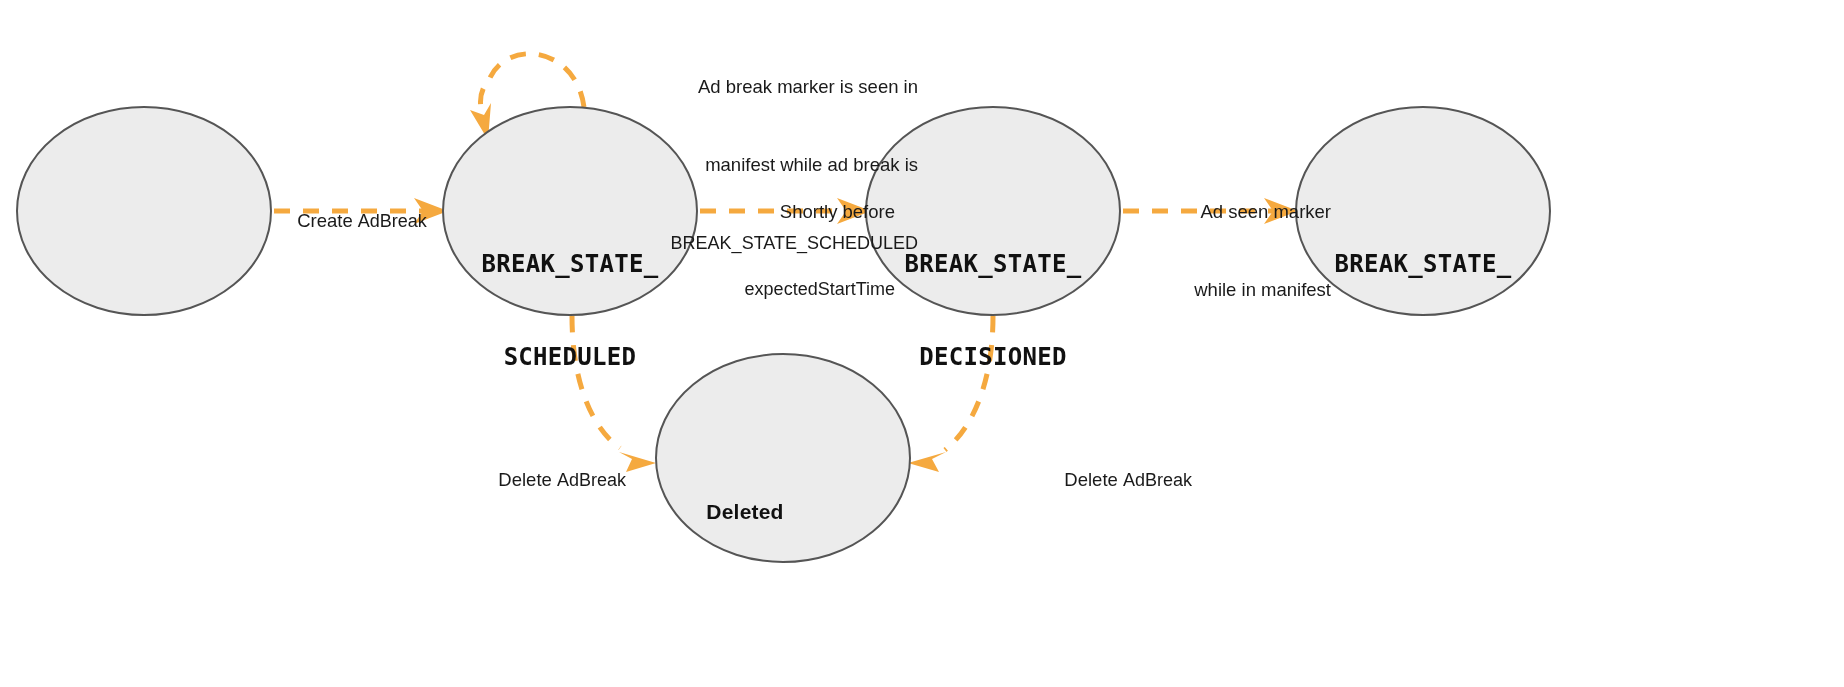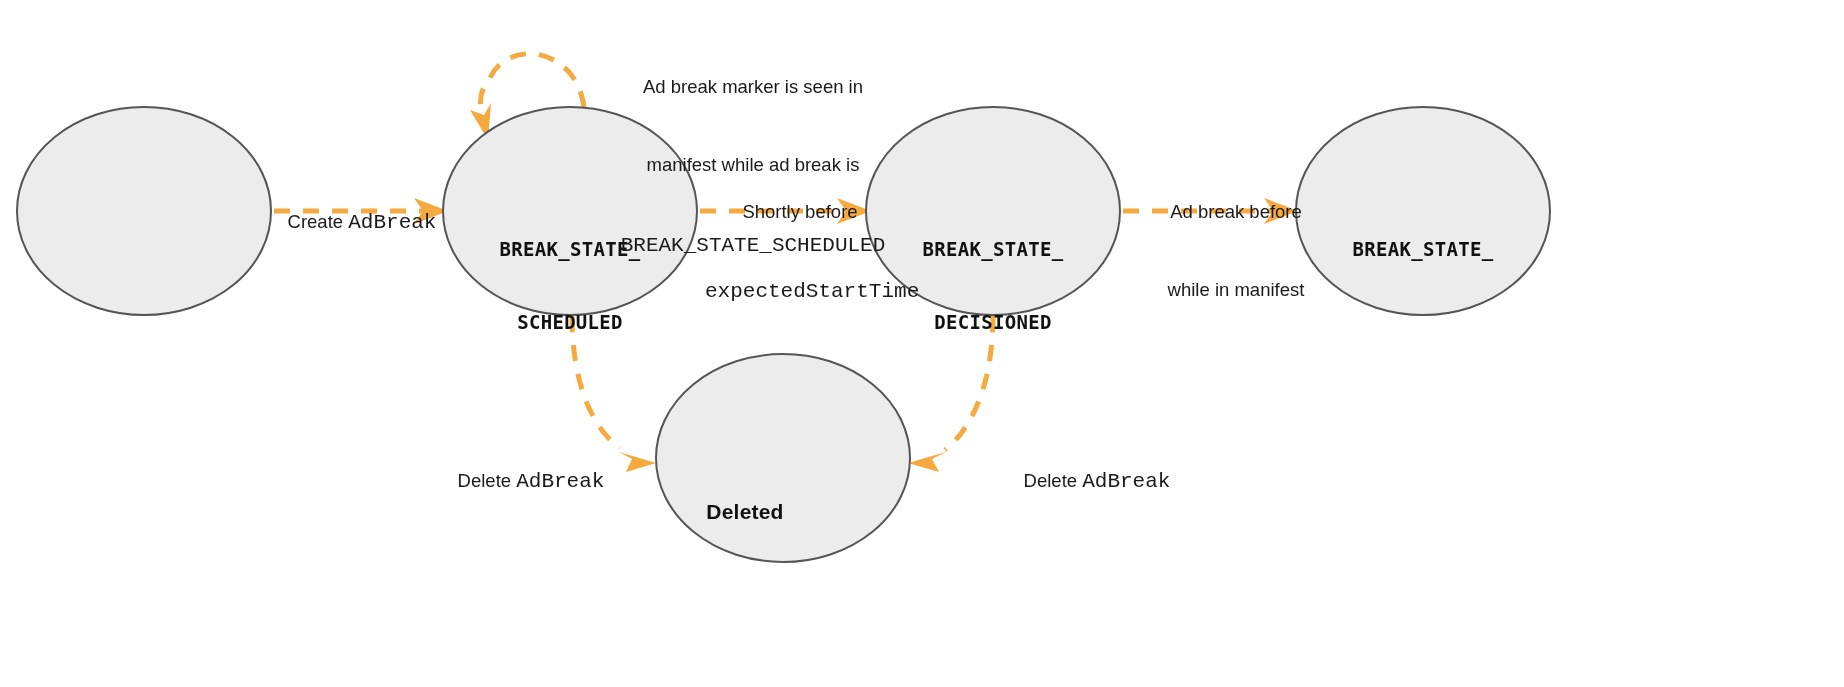--- a/index.html
+++ b/index.html
@@ -48,38 +48,38 @@
   }
   .node-label.plain {
     font-family: "Liberation Sans", sans-serif;
     font-weight: bold;
     font-size: 21px;
     letter-spacing: 0.2px;
   }
   .node-label.mono {
     font-family: "DejaVu Sans Mono", monospace;
     font-weight: bold;
-    font-size: 19px;
+    font-size: 24px;
     letter-spacing: 0.3px;
   }
   .edge-label {
     position: absolute;
     color: #1a1a1a;
     font-family: "Liberation Sans", sans-serif;
     font-size: 18.5px;
     line-height: 1.42;
     white-space: pre;
     pointer-events: none;
   }
   .edge-label .mono-run {
-    font-family: Liberation Mono, monospace;
-    font-size: 21px;
+    font-family: Liberation Sans, sans-serif;
+    font-size: 18px;
   }
   .lbl-center { text-align: center; }
-  .lbl-left { text-align: center; }
+  .lbl-left { text-align: right; }
 </style>
 </head>
 <body>
 
 <div id="canvas">
 
   <svg class="diagram" viewBox="0 0 1844 687">
 
     <g>
 
@@ -152,21 +152,21 @@
     <div>manifest while ad break is</div>
     <div class="mono-run">BREAK_STATE_SCHEDULED</div>
   </div>
 
   <div class="edge-label lbl-left" style="left:705px; top:146px; width:190px;">
     <div>Shortly before</div>
     <div class="mono-run">expectedStartTime</div>
   </div>
 
   <div class="edge-label lbl-left" style="left:1141px; top:146px; width:190px;">
-    <div>Ad break before</div>
+    <div>Ad seen marker</div>
     <div>while in manifest</div>
   </div>
 
   <div class="edge-label lbl-left" style="left:436px; top:414px; width:190px;">
     <div><span>Delete </span><span class="mono-run">AdBreak</span></div>
   </div>
 
   <div class="edge-label lbl-left" style="left:1002px; top:414px; width:190px;">
     <div><span>Delete </span><span class="mono-run">AdBreak</span></div>
   </div>

